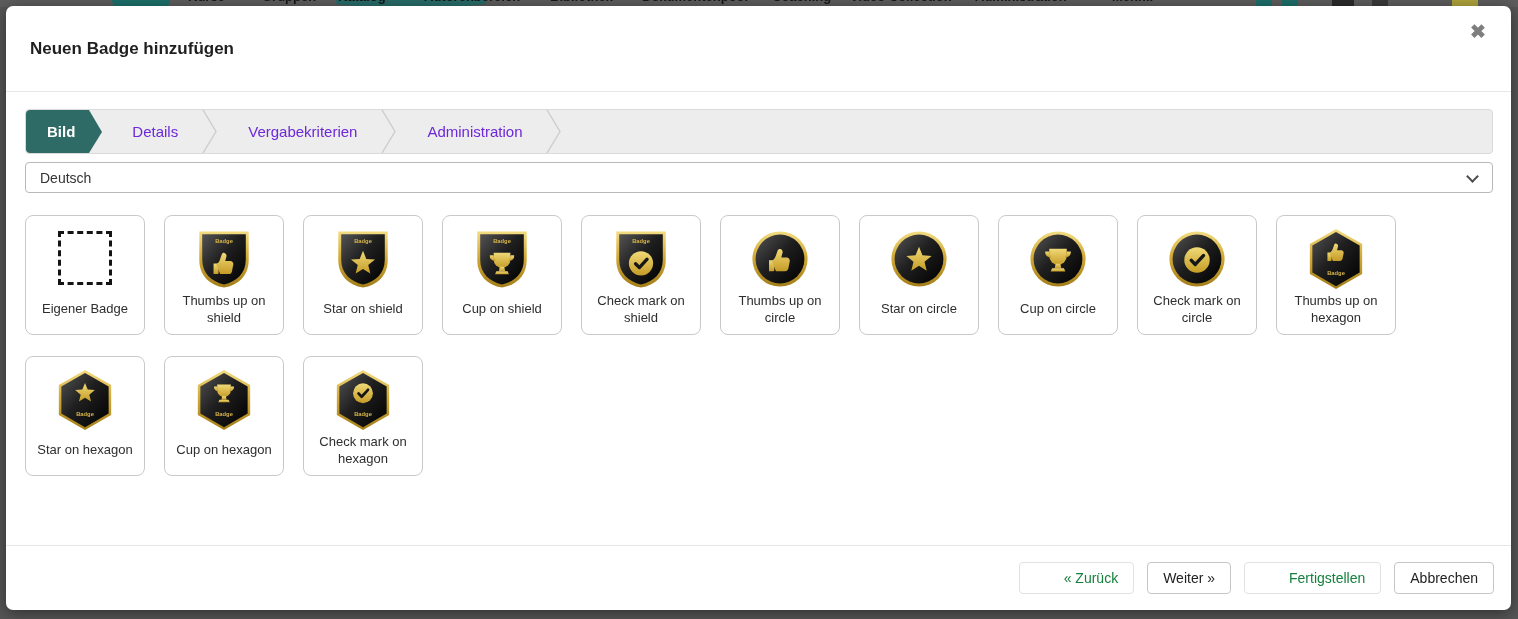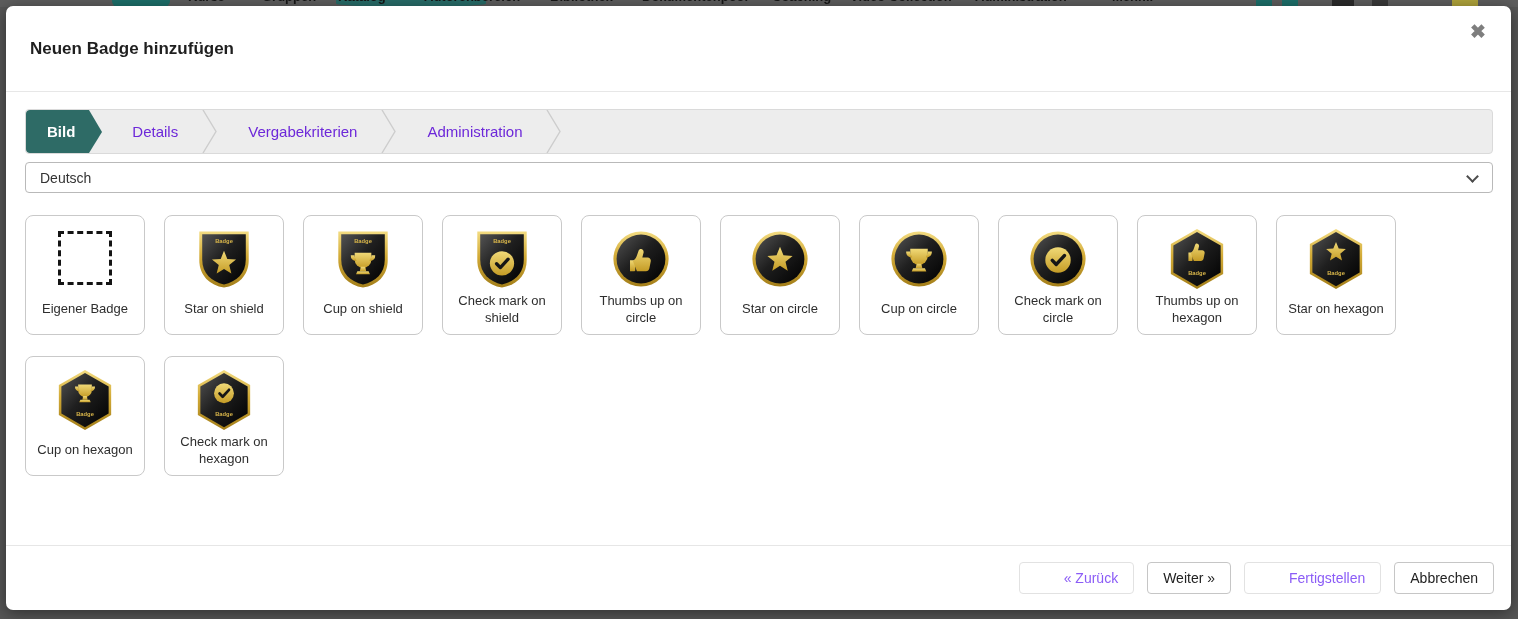--- a/index.html
+++ b/index.html
@@ -87,21 +87,21 @@
 
   
   .modal-footer{
     position:absolute;left:0;right:0;bottom:0;height:65px;border-top:1px solid #e6e6e6;
     display:flex;align-items:center;justify-content:flex-end;gap:13px;padding:0 17px;
   }
   .btn{
     height:32px;padding:0 15px;border-radius:4px;background:#fff;font-size:14px;
     font-family:inherit;cursor:pointer;color:#222;border:1px solid #c6c6c6;
   }
-  .btn[disabled]{color:#8b5cf6;border-color:#e2e2e2;cursor:default;padding-left:44px;}
+  .btn[disabled]{color:#15803d;border-color:#e2e2e2;cursor:default;padding-left:44px;}
 
   .svgdefs{position:absolute;width:0;height:0;overflow:hidden;}
 </style>
 </head>
 <body>
 
 <svg class="svgdefs" aria-hidden="true">
   <defs>
     <linearGradient id="gGold" x1="0" y1="0" x2="0" y2="1">
       <stop offset="0" stop-color="#f3dc82"></stop>
@@ -185,20 +185,34 @@
             <div class="custom-box"></div>
           </div>
           <div class="card-label">Eigener Badge</div>
         </div>
         <div class="card">
           <div class="card-img">
             <svg width="62" height="62" viewBox="0 0 64 64">
               <path d="M6.5,3.5 H57.5 V33 C57.5,49.5 46.5,59 32,61.5 C17.5,59 6.5,49.5 6.5,33 Z" fill="url(#gGold)"></path>
               <path d="M9.5,6.5 H54.5 V32.5 C54.5,47 44.8,55.3 32,58.3 C19.2,55.3 9.5,47 9.5,32.5 Z" fill="url(#gBlack)"></path>
               <text x="32" y="15" class="badge-word">Badge</text>
+              <g transform="translate(32,36.5) scale(1)" fill="url(#gIcon)">
+                <path d="M-10.8,0.2 h4.4 a0.8,0.8 0 0 1 0.8,0.8 v9.2 a0.8,0.8 0 0 1 -0.8,0.8 h-4.4 z"></path>
+                <path d="M-4,11 l8.9,0 c1.7,0 3,-1.1 3.3,-2.7 l1.4,-7 c0.4,-1.9 -1.1,-3.7 -3,-3.7 h-5.3 l1.2,-4.7 c0.4,-1.6 -0.5,-3.3 -2.1,-3.7 c-1.2,-0.3 -2.3,0.4 -2.7,1.5 l-2.1,6 c-0.4,1.2 -1.2,2.3 -2.2,3.1 l-1.4,1.1 z"></path>
+              </g>
+            </svg>
+          </div>
+          <div class="card-label">Thumbs up on shield</div>
+        </div>
+        <div class="card">
+          <div class="card-img">
+            <svg width="62" height="62" viewBox="0 0 64 64">
+              <path d="M6.5,3.5 H57.5 V33 C57.5,49.5 46.5,59 32,61.5 C17.5,59 6.5,49.5 6.5,33 Z" fill="url(#gGold)"></path>
+              <path d="M9.5,6.5 H54.5 V32.5 C54.5,47 44.8,55.3 32,58.3 C19.2,55.3 9.5,47 9.5,32.5 Z" fill="url(#gBlack)"></path>
+              <text x="32" y="15" class="badge-word">Badge</text>
               <g transform="translate(32,36.5) scale(1)">
                 <polygon fill="url(#gIcon)" points="0,-13 3.4,-4.6 12.4,-4 5.4,1.8 7.6,10.5 0,5.7 -7.6,10.5 -5.4,1.8 -12.4,-4 -3.4,-4.6"></polygon>
               </g>
             </svg>
           </div>
           <div class="card-label">Star on shield</div>
         </div>
         <div class="card">
           <div class="card-img">
             <svg width="62" height="62" viewBox="0 0 64 64">

